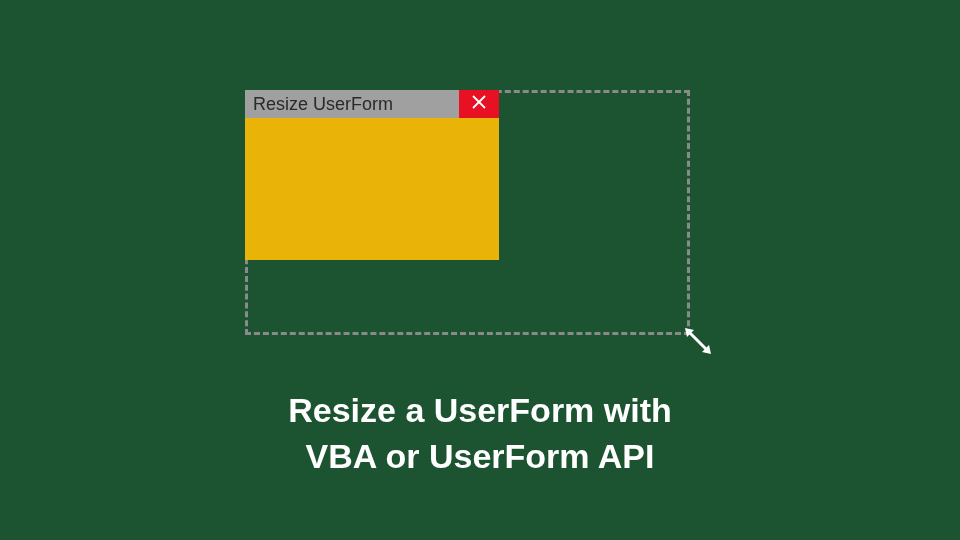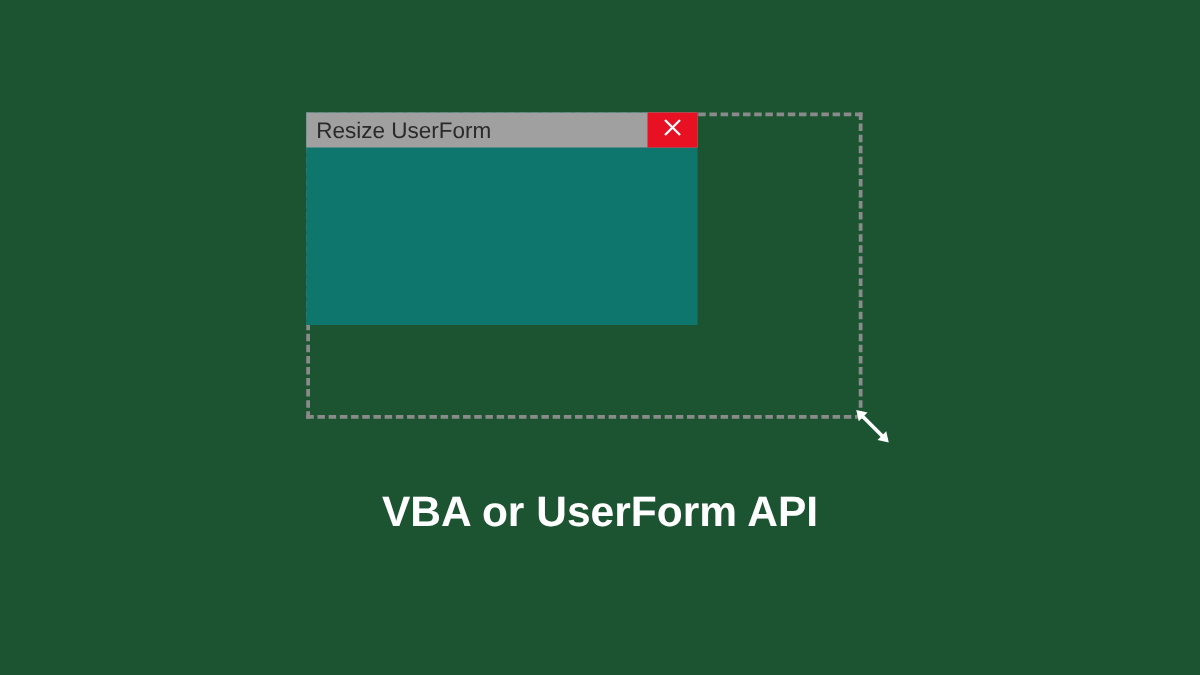--- a/index.html
+++ b/index.html
@@ -12,23 +12,23 @@
       height: 540px;
       background: #1c5432;
       font-family: 'Segoe UI', Tahoma, Geneva, Verdana, sans-serif;
       position: relative;
       overflow: hidden;
     }
     .userform {
       position: absolute;
       left: 245px;
       top: 90px;
-      width: 313px;
+      width: 254px;
       height: 170px;
-      background: #0f766e;
+      background: #eab308;
     }
     .titlebar {
       height: 28px;
       background: #a0a0a0;
       display: flex;
       align-items: center;
       position: relative;
     }
     .title-text {
       color: #2a2a2a;
@@ -103,14 +103,15 @@
   <svg viewBox="0 0 30 30">
     <g fill="#ffffff">
       <polygon points="2,2 11,4 4,11"></polygon>
       <polygon points="28,28 19,26 26,19"></polygon>
       <line x1="6" y1="6" x2="24" y2="24" stroke="#ffffff" stroke-width="3"></line>
     </g>
   </svg>
 </div>
 
 <div class="caption">
+  <div>Resize a UserForm with</div>
   <div>VBA or UserForm API</div>
 </div>
 
 </body></html>

